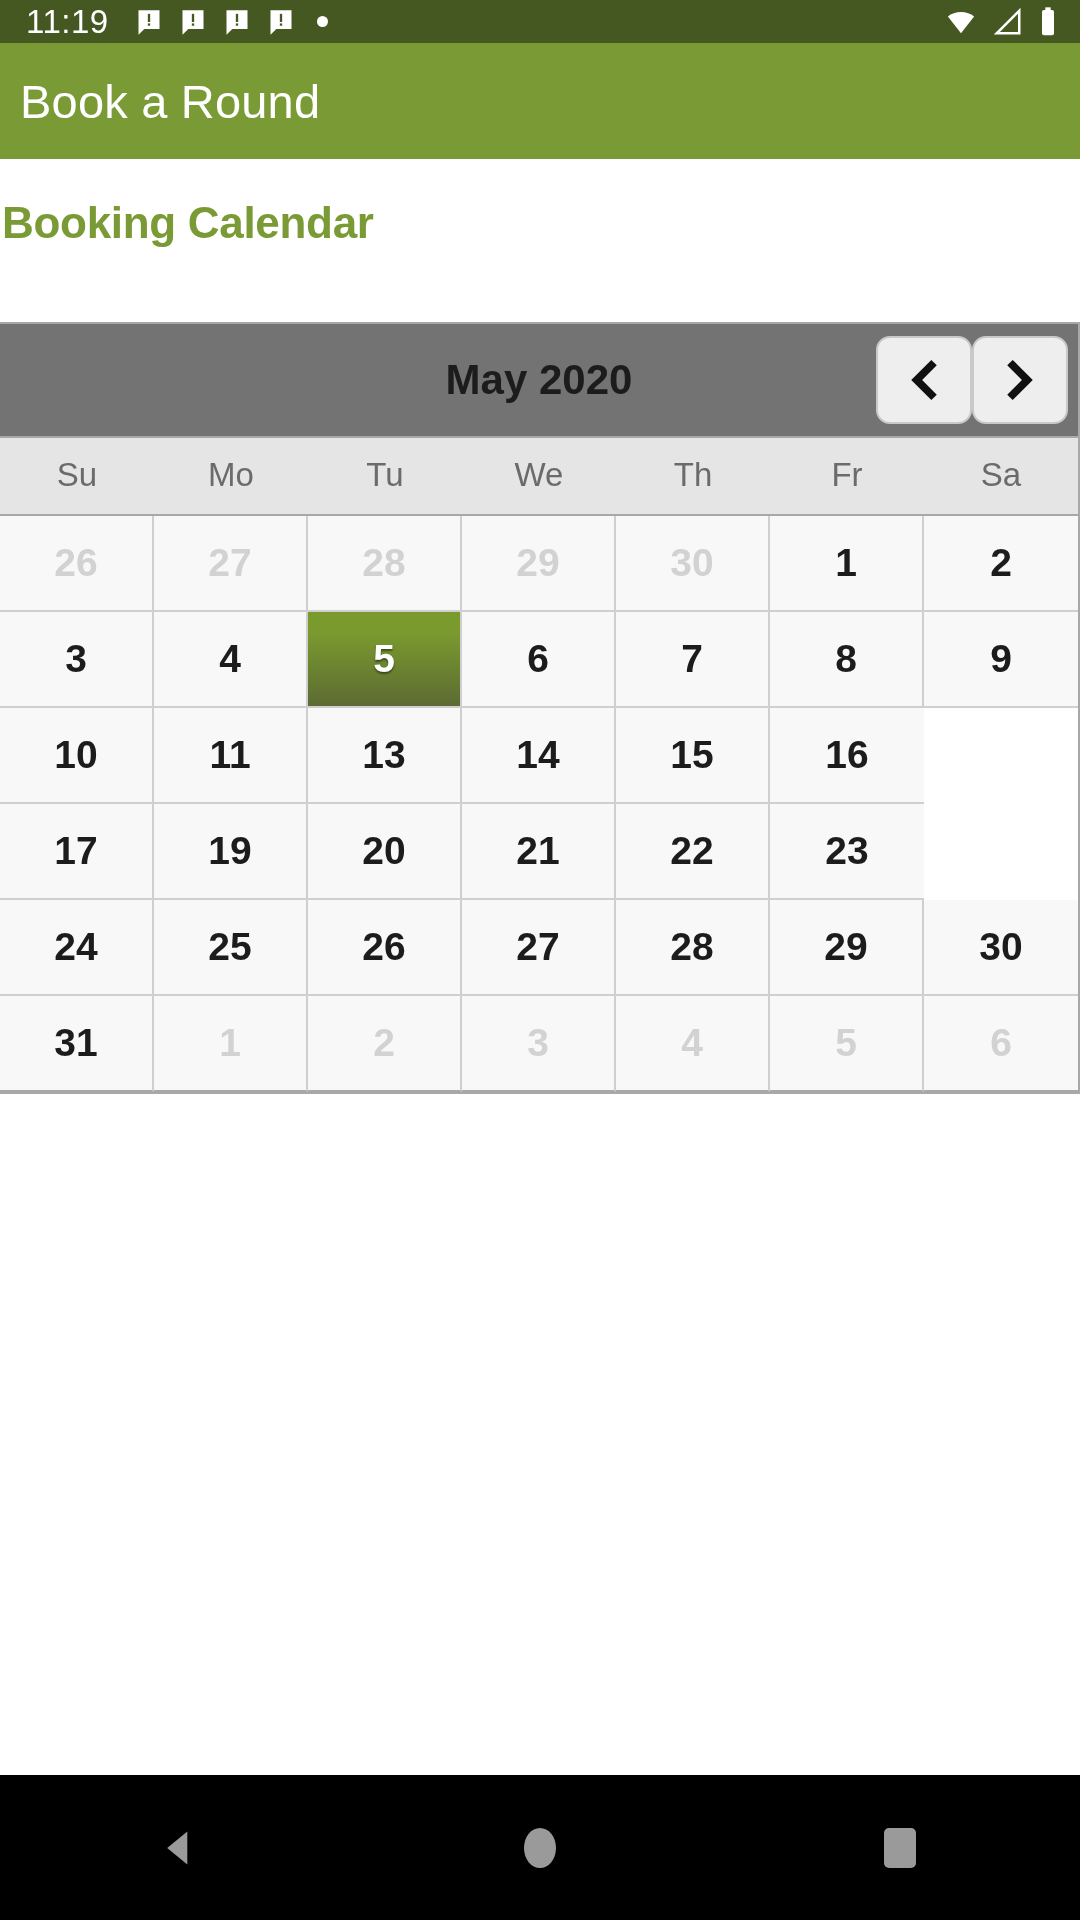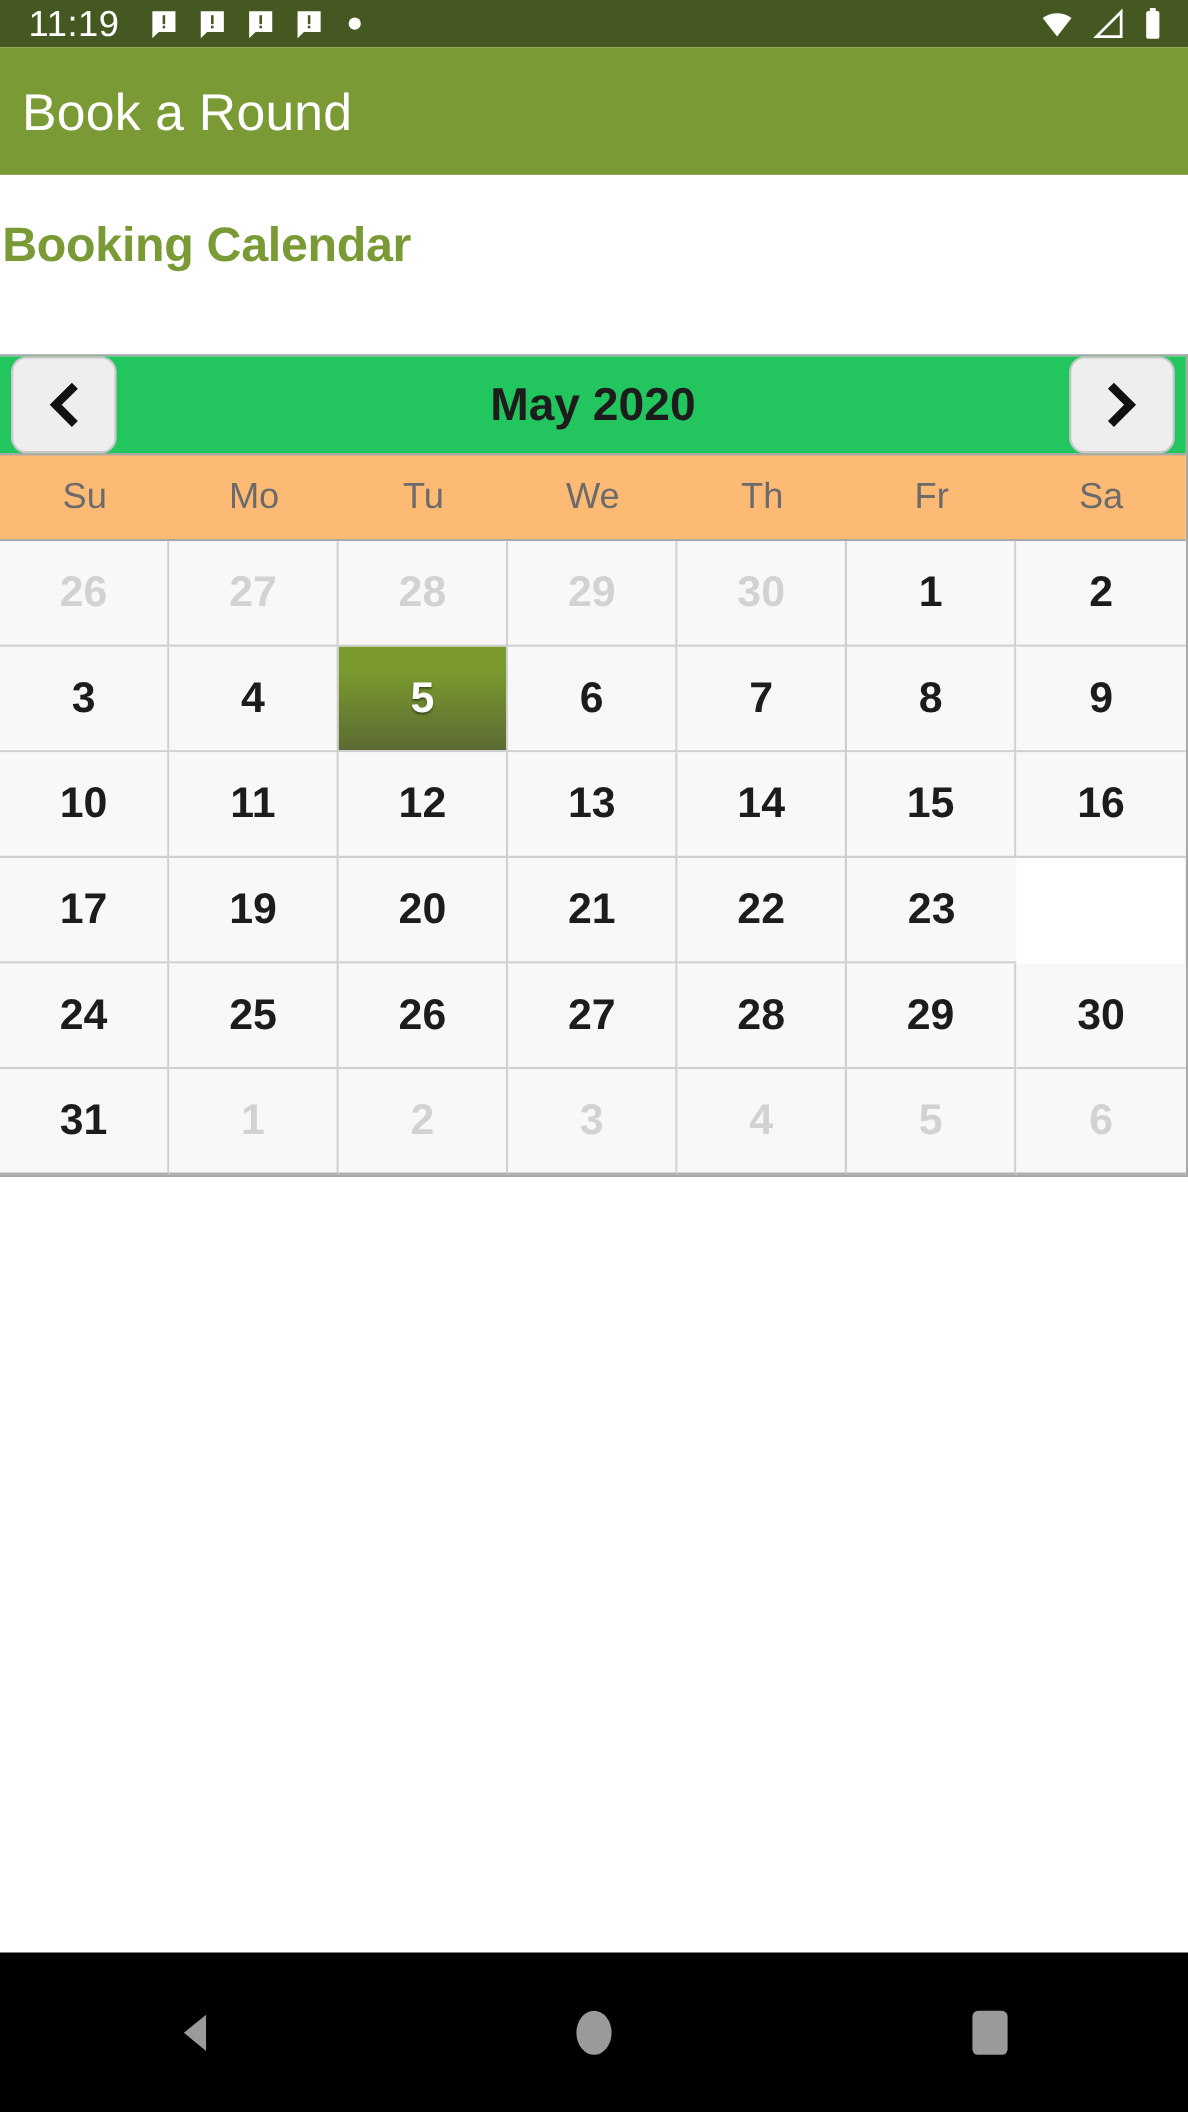--- a/index.html
+++ b/index.html
@@ -68,25 +68,25 @@
   
   .calendar{
     margin-top:74px;
     border:2px solid #a8a8a8;
     border-left:none;
     border-right:2px solid #a8a8a8;
     width:1080px;
     background:#ffffff;
   }
   .cal-header{
-    height:88px;
-    background:#22c55e;
-    display:flex;
-    align-items:center;
-    justify-content:space-between;
+    height:112px;
+    background:#737373;
+    display:flex;
+    align-items:center;
+    justify-content:flex-end;
     padding:0 10px;
     position:relative;
   }
   .nav-btn{
     width:96px;
     height:88px;
     border:2px solid #c9c9c9;
     border-radius:14px;
     background:#eeeeee;
     display:flex;
@@ -101,21 +101,21 @@
     text-align:center;
     font-size:42px;
     font-weight:bold;
     color:#1c1c1c;
     pointer-events:none;
   }
 
   .weekdays{
     display:grid;
     grid-template-columns:repeat(7,1fr);
-    background:#fdba74;
+    background:#e5e5e5;
     border-top:2px solid #a8a8a8;
   }
   .weekday{
     text-align:center;
     padding:18px 0 20px;
     font-size:33px;
     color:#6b6b6b;
     font-weight:400;
   }
 
@@ -254,21 +254,20 @@
           <div class="day">4</div>
           <div class="day selected">5</div>
           <div class="day">6</div>
           <div class="day">7</div>
           <div class="day">8</div>
           <div class="day">9</div>
         </div>
         <div class="week">
           <div class="day">10</div>
           <div class="day">11</div>
-          <div class="day">12</div>
           <div class="day">13</div>
           <div class="day">14</div>
           <div class="day">15</div>
           <div class="day">16</div>
         </div>
         <div class="week">
           <div class="day">17</div>
           <div class="day">19</div>
           <div class="day">20</div>
           <div class="day">21</div>

